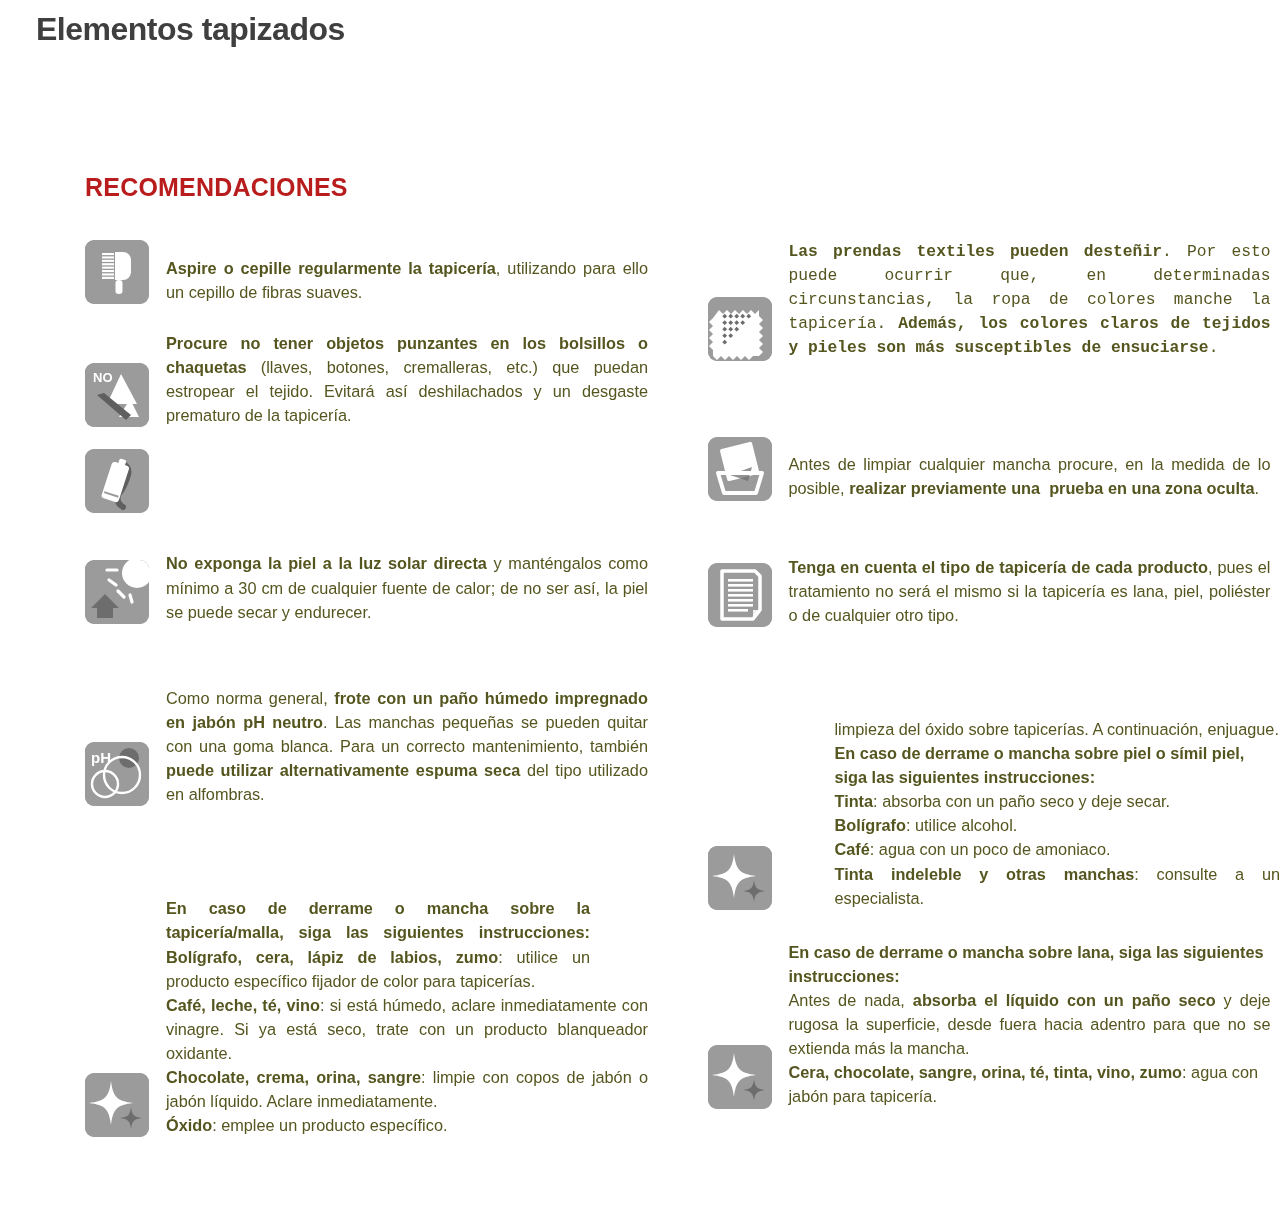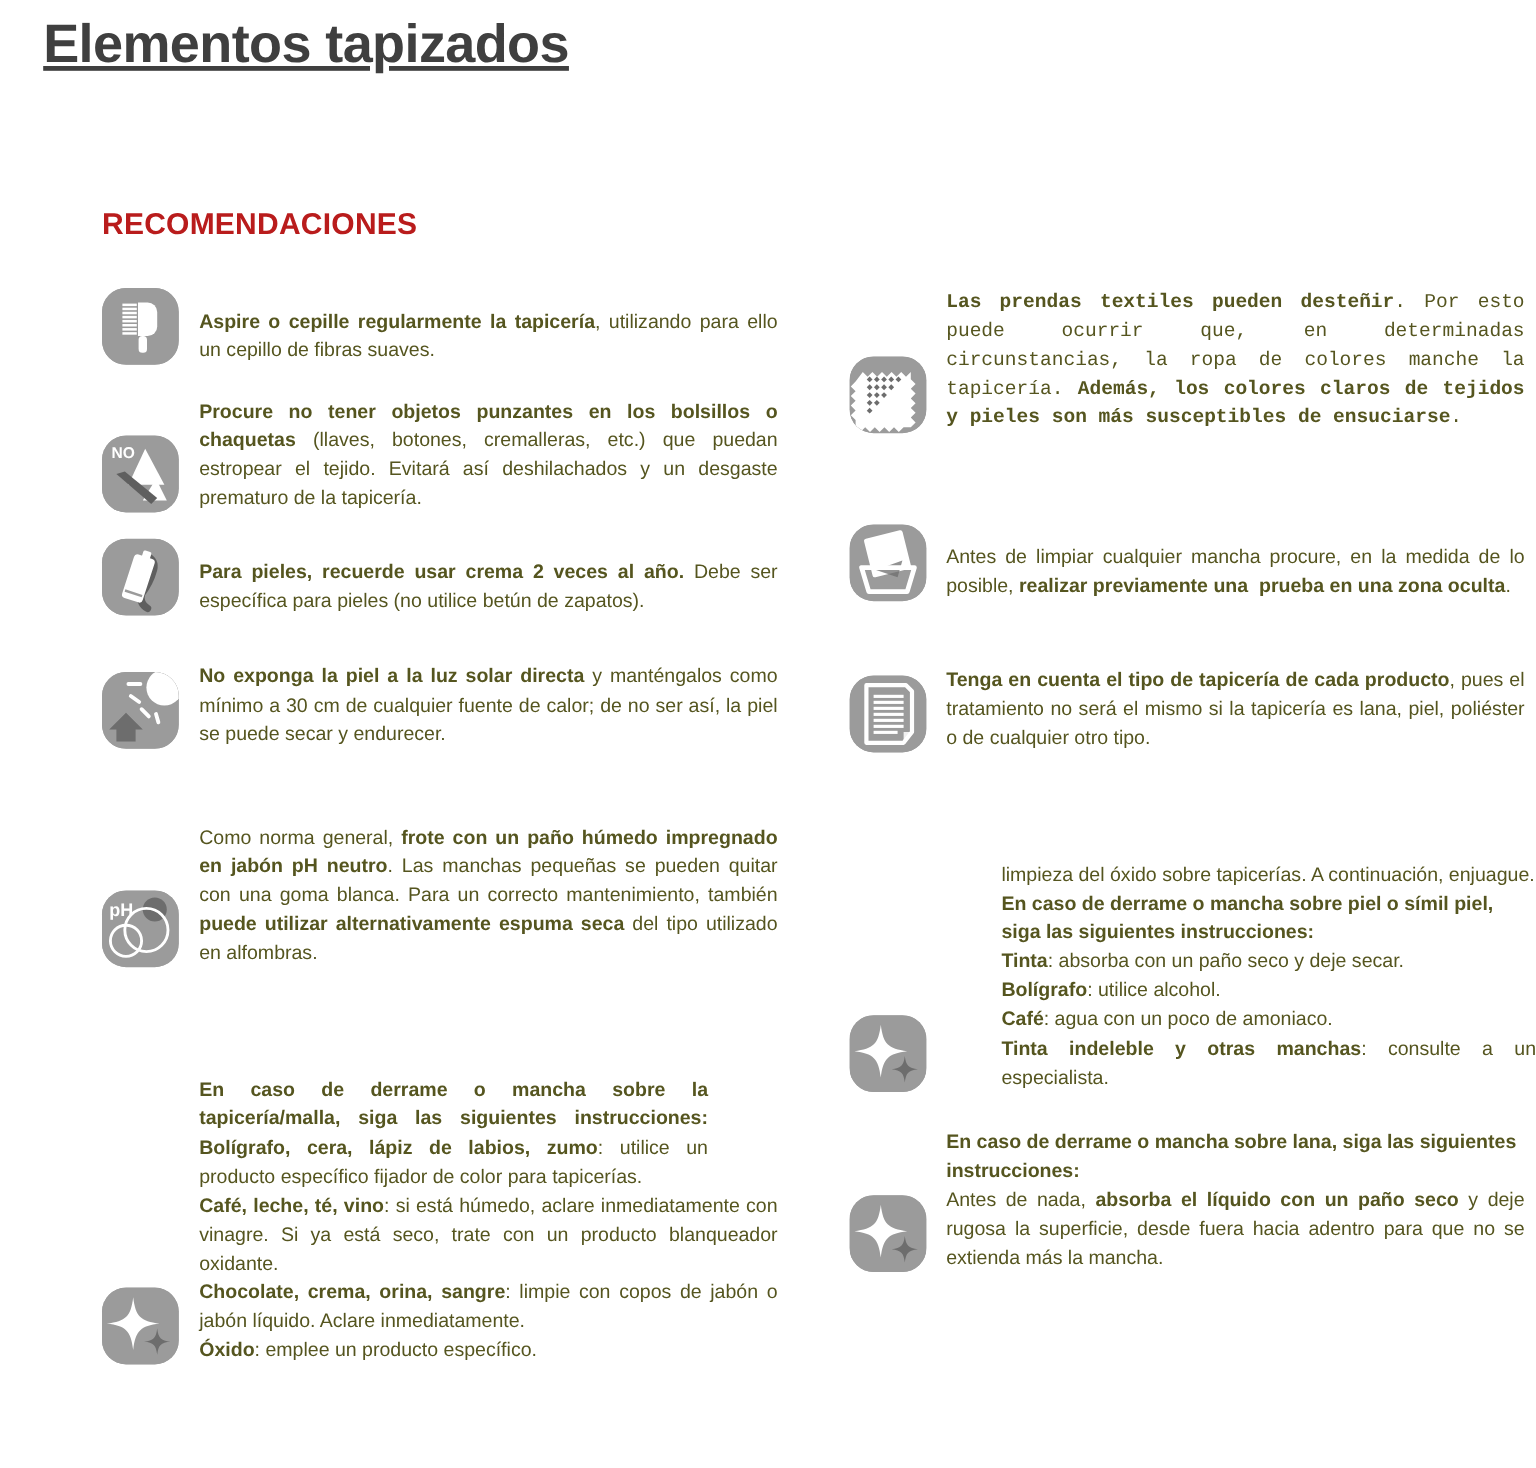--- a/index.html
+++ b/index.html
@@ -16,26 +16,25 @@
   }
   .page {
     position: relative;
     width: 1280px;
     height: 1223px;
   }
   .page-title {
     position: absolute;
     left: 36px;
     top: 12px;
-    font-size: 45px;
+    font-size: 32px;
     font-weight: bold;
     letter-spacing: -0.5px;
     color: #3f3f3f;
     line-height: 1.1;
-    text-decoration: underline;
   }
   .section-title {
     position: absolute;
     left: 85px;
     top: 173px;
     font-size: 25px;
     font-weight: bold;
     letter-spacing: 0.2px;
     color: #b91c1c;
   }
@@ -56,21 +55,21 @@
 
   .item {
     display: flex;
     align-items: flex-end;
     margin-bottom: 18px;
   }
   .icon-box {
     flex: 0 0 auto;
     width: 64px;
     height: 64px;
-    border-radius: 20px;
+    border-radius: 9px;
     background: #9b9b9b;
     position: relative;
     margin-right: 17px;
     overflow: hidden;
   }
   .icon-box svg { display: block; width: 64px; height: 64px; }
   .body-text {
     flex: 1 1 auto;
     font-size: 16.3px;
     line-height: 1.48;
@@ -147,23 +146,20 @@
         <div class="icon-box">
           <svg viewBox="0 0 64 64">
             <rect x="0" y="0" width="64" height="64" rx="9" fill="#9b9b9b"></rect>
             <path d="M37 14 q8 4 6 12 q-3 11 -10 20 q-2 8 5 12" stroke="#5f5f5f" stroke-width="6" fill="none" stroke-linecap="round"></path>
             <g transform="rotate(18 30 34)">
               <rect x="21" y="14" width="18" height="38" rx="3" fill="#ffffff"></rect>
               <rect x="27" y="9" width="7" height="7" rx="1.5" fill="#ffffff"></rect>
               <rect x="22.5" y="45" width="15" height="2" fill="#9b9b9b"></rect>
             </g>
           </svg>
-        </div>
-        <div class="body-text">
-          <b>Para pieles, recuerde usar crema 2 veces al año.</b> Debe ser específica para pieles (no utilice betún de zapatos).
         </div>
       </div>
 
       <div class="item gap-d">
         <div class="icon-box">
           <svg viewBox="0 0 64 64">
             <rect x="0" y="0" width="64" height="64" rx="9" fill="#9b9b9b"></rect>
             <circle cx="52" cy="13" r="15" fill="#ffffff"></circle>
             <g stroke="#ffffff" stroke-width="3.2" stroke-linecap="round">
               <line x1="22" y1="10" x2="32" y2="10"></line>
@@ -306,18 +302,19 @@
         <div class="icon-box">
           <svg viewBox="0 0 64 64">
             <rect x="0" y="0" width="64" height="64" rx="9" fill="#9b9b9b"></rect>
             <path d="M26 8 C28 24 32 28 48 30 C32 32 28 36 26 52 C24 36 20 32 4 30 C20 28 24 24 26 8 Z" fill="#ffffff"></path>
             <path d="M46 34 C47 42 49 44 57 45 C49 46 47 48 46 56 C45 48 43 46 35 45 C43 44 45 42 46 34 Z" fill="#6d6d6d"></path>
           </svg>
         </div>
         <div class="body-text no-justify">
           <div><b>En caso de derrame o mancha sobre lana, siga las siguientes instrucciones:</b></div>
           <div style="text-align:justify">Antes de nada, <b>absorba el líquido con un paño seco</b> y deje rugosa la superficie, desde fuera hacia adentro para que no se extienda más la mancha.</div>
+          <div><b>Cera, chocolate, sangre, orina, té, tinta, vino, zumo</b>: agua con jabón para tapicería.</div>
         </div>
       </div>
 
     </div>
   </div>
 </div>
 
 </body></html>

